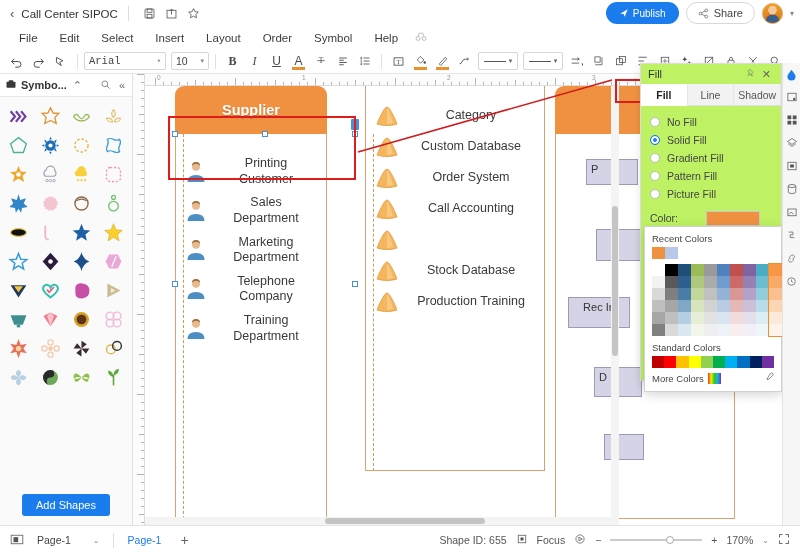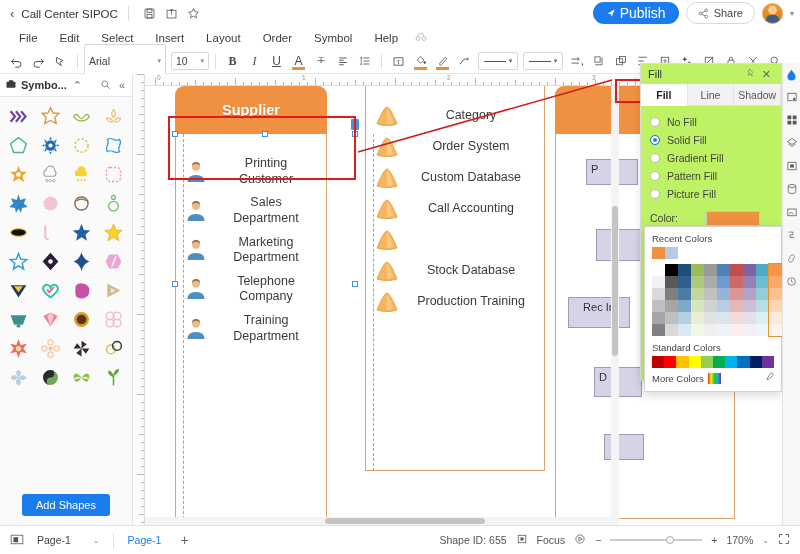--- a/index.html
+++ b/index.html
@@ -18,21 +18,21 @@
   }
   .back-chevron { font-size:13px; color:#555; padding:0 7px 0 2px; cursor:pointer; }
   .doc-title { font-size:11.5px; color:#333; }
   .tb-divider { width:1px; height:15px; background:#ddd; margin:0 10px; }
   .tb-icon { width:22px; height:20px; display:flex; align-items:center; justify-content:center;
              color:#555; cursor:pointer; }
   .titlebar-right { position:absolute; right:6px; top:2px; display:flex; align-items:center; gap:7px; }
   .btn-publish {
     background:#1b7ced; color:#fff; border-radius:13px; height:22px;
     display:flex; align-items:center; gap:4px; padding:0 13px;
-    font-size:14px; cursor:pointer;
+    font-size:10px; cursor:pointer;
   }
   .btn-share {
     background:#fff; border:1px solid #d8d8d8; border-radius:13px; height:22px;
     display:flex; align-items:center; gap:5px; padding:0 11px;
     font-size:11px; color:#444; cursor:pointer;
   }
   .avatar {
     width:21px; height:21px; border-radius:50%; cursor:pointer;
     background:radial-gradient(circle at 50% 32%, #f6c99a 0 26%, transparent 27%),
                linear-gradient(#f0a02a,#d4761b);
@@ -50,22 +50,22 @@
   
   .toolbar {
     height:25px; display:flex; align-items:center; padding:0 6px; gap:1px;
     border-bottom:1px solid #e6e6e6; background:#fff;
   }
   .tbtn { width:21px; height:21px; display:flex; align-items:center; justify-content:center;
           color:#4a4a4a; cursor:pointer; border-radius:3px; font-size:12px; }
   .tb-sep { width:1px; height:15px; background:#e0e0e0; margin:0 5px; }
   .fontsel {
     height:18px; border:1px solid #d6d6d6; border-radius:2px; width:82px;
-    display:flex; align-items:center; padding:16px 4px; font-size:10.5px; color:#444;
-    justify-content:space-between; cursor:pointer; background:#fff;
+    display:flex; align-items:center; padding:0 4px; font-size:10.5px; color:#444;
+    justify-content:space-between; cursor:pointer; background:#fff;font-family:Liberation Mono, monospace;
   }
   .sizesel {
     height:18px; border:1px solid #d6d6d6; border-radius:2px; width:38px;
     display:flex; align-items:center; padding:0 4px; font-size:10.5px; color:#444;
     justify-content:space-between; cursor:pointer; background:#fff; margin-left:4px;
   }
   .tbtn.u-orange { position:relative; }
   .tbtn.u-orange::after { content:""; position:absolute; bottom:2px; left:4px; right:4px;
     height:2.5px; background:#e8912d; }
   .linepick { width:40px; height:18px; border:1px solid #d6d6d6; border-radius:2px;
@@ -868,28 +868,28 @@
                   <path d="M13 2 C16 2 22 16 23 19 C17 21 9 21 3 19 C4 16 10 2 13 2 z" fill="#f5b65e" stroke="#e09a3c" stroke-width=".8"></path>
                   <path d="M13 3 C14.5 3 18 14 19 18 C16 19 13 19 13 19 z" fill="#fbd49a" opacity=".6"></path>
                 </svg></span>
             <span class="lbl">Category</span>
           </div>
           <div class="swim-row" style="min-height:31px">
             <span class="ico-cone"><svg viewBox="0 0 26 22" width="26" height="22">
                   <path d="M13 2 C16 2 22 16 23 19 C17 21 9 21 3 19 C4 16 10 2 13 2 z" fill="#f5b65e" stroke="#e09a3c" stroke-width=".8"></path>
                   <path d="M13 3 C14.5 3 18 14 19 18 C16 19 13 19 13 19 z" fill="#fbd49a" opacity=".6"></path>
                 </svg></span>
-            <span class="lbl">Order System</span>
+            <span class="lbl">Custom Database</span>
           </div>
           <div class="swim-row" style="min-height:31px">
             <span class="ico-cone"><svg viewBox="0 0 26 22" width="26" height="22">
                   <path d="M13 2 C16 2 22 16 23 19 C17 21 9 21 3 19 C4 16 10 2 13 2 z" fill="#f5b65e" stroke="#e09a3c" stroke-width=".8"></path>
                   <path d="M13 3 C14.5 3 18 14 19 18 C16 19 13 19 13 19 z" fill="#fbd49a" opacity=".6"></path>
                 </svg></span>
-            <span class="lbl">Custom Database</span>
+            <span class="lbl">Order System</span>
           </div>
           <div class="swim-row" style="min-height:31px">
             <span class="ico-cone"><svg viewBox="0 0 26 22" width="26" height="22">
                   <path d="M13 2 C16 2 22 16 23 19 C17 21 9 21 3 19 C4 16 10 2 13 2 z" fill="#f5b65e" stroke="#e09a3c" stroke-width=".8"></path>
                   <path d="M13 3 C14.5 3 18 14 19 18 C16 19 13 19 13 19 z" fill="#fbd49a" opacity=".6"></path>
                 </svg></span>
             <span class="lbl">Call Accounting</span>
           </div>
           <div class="swim-row" style="min-height:31px">
             <span class="ico-cone"><svg viewBox="0 0 26 22" width="26" height="22">

